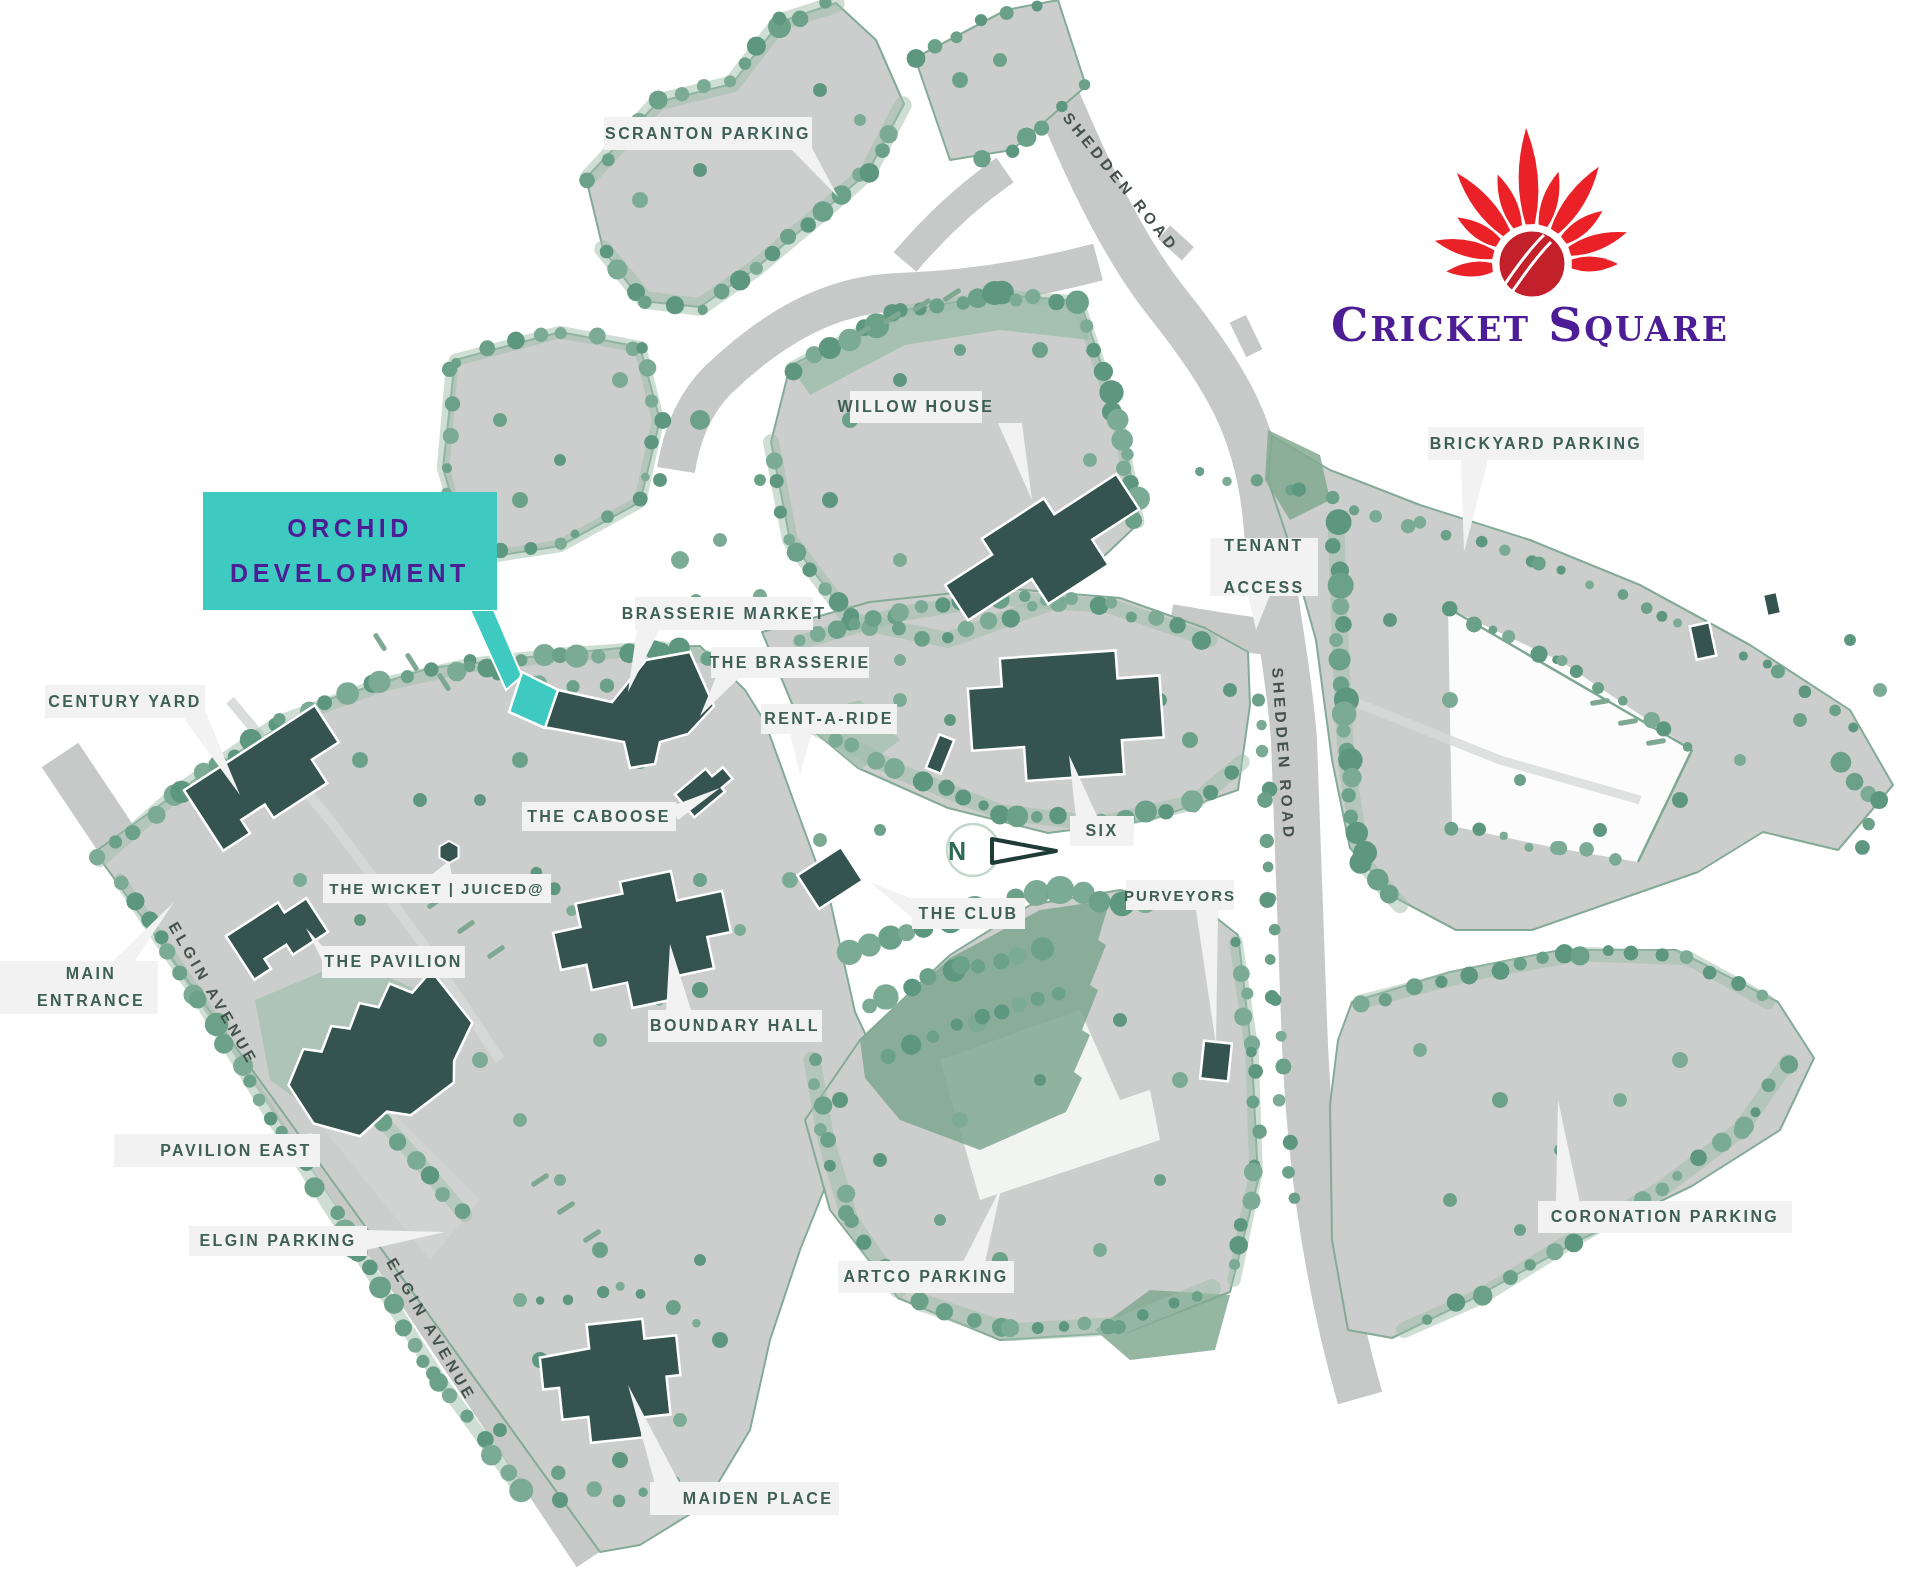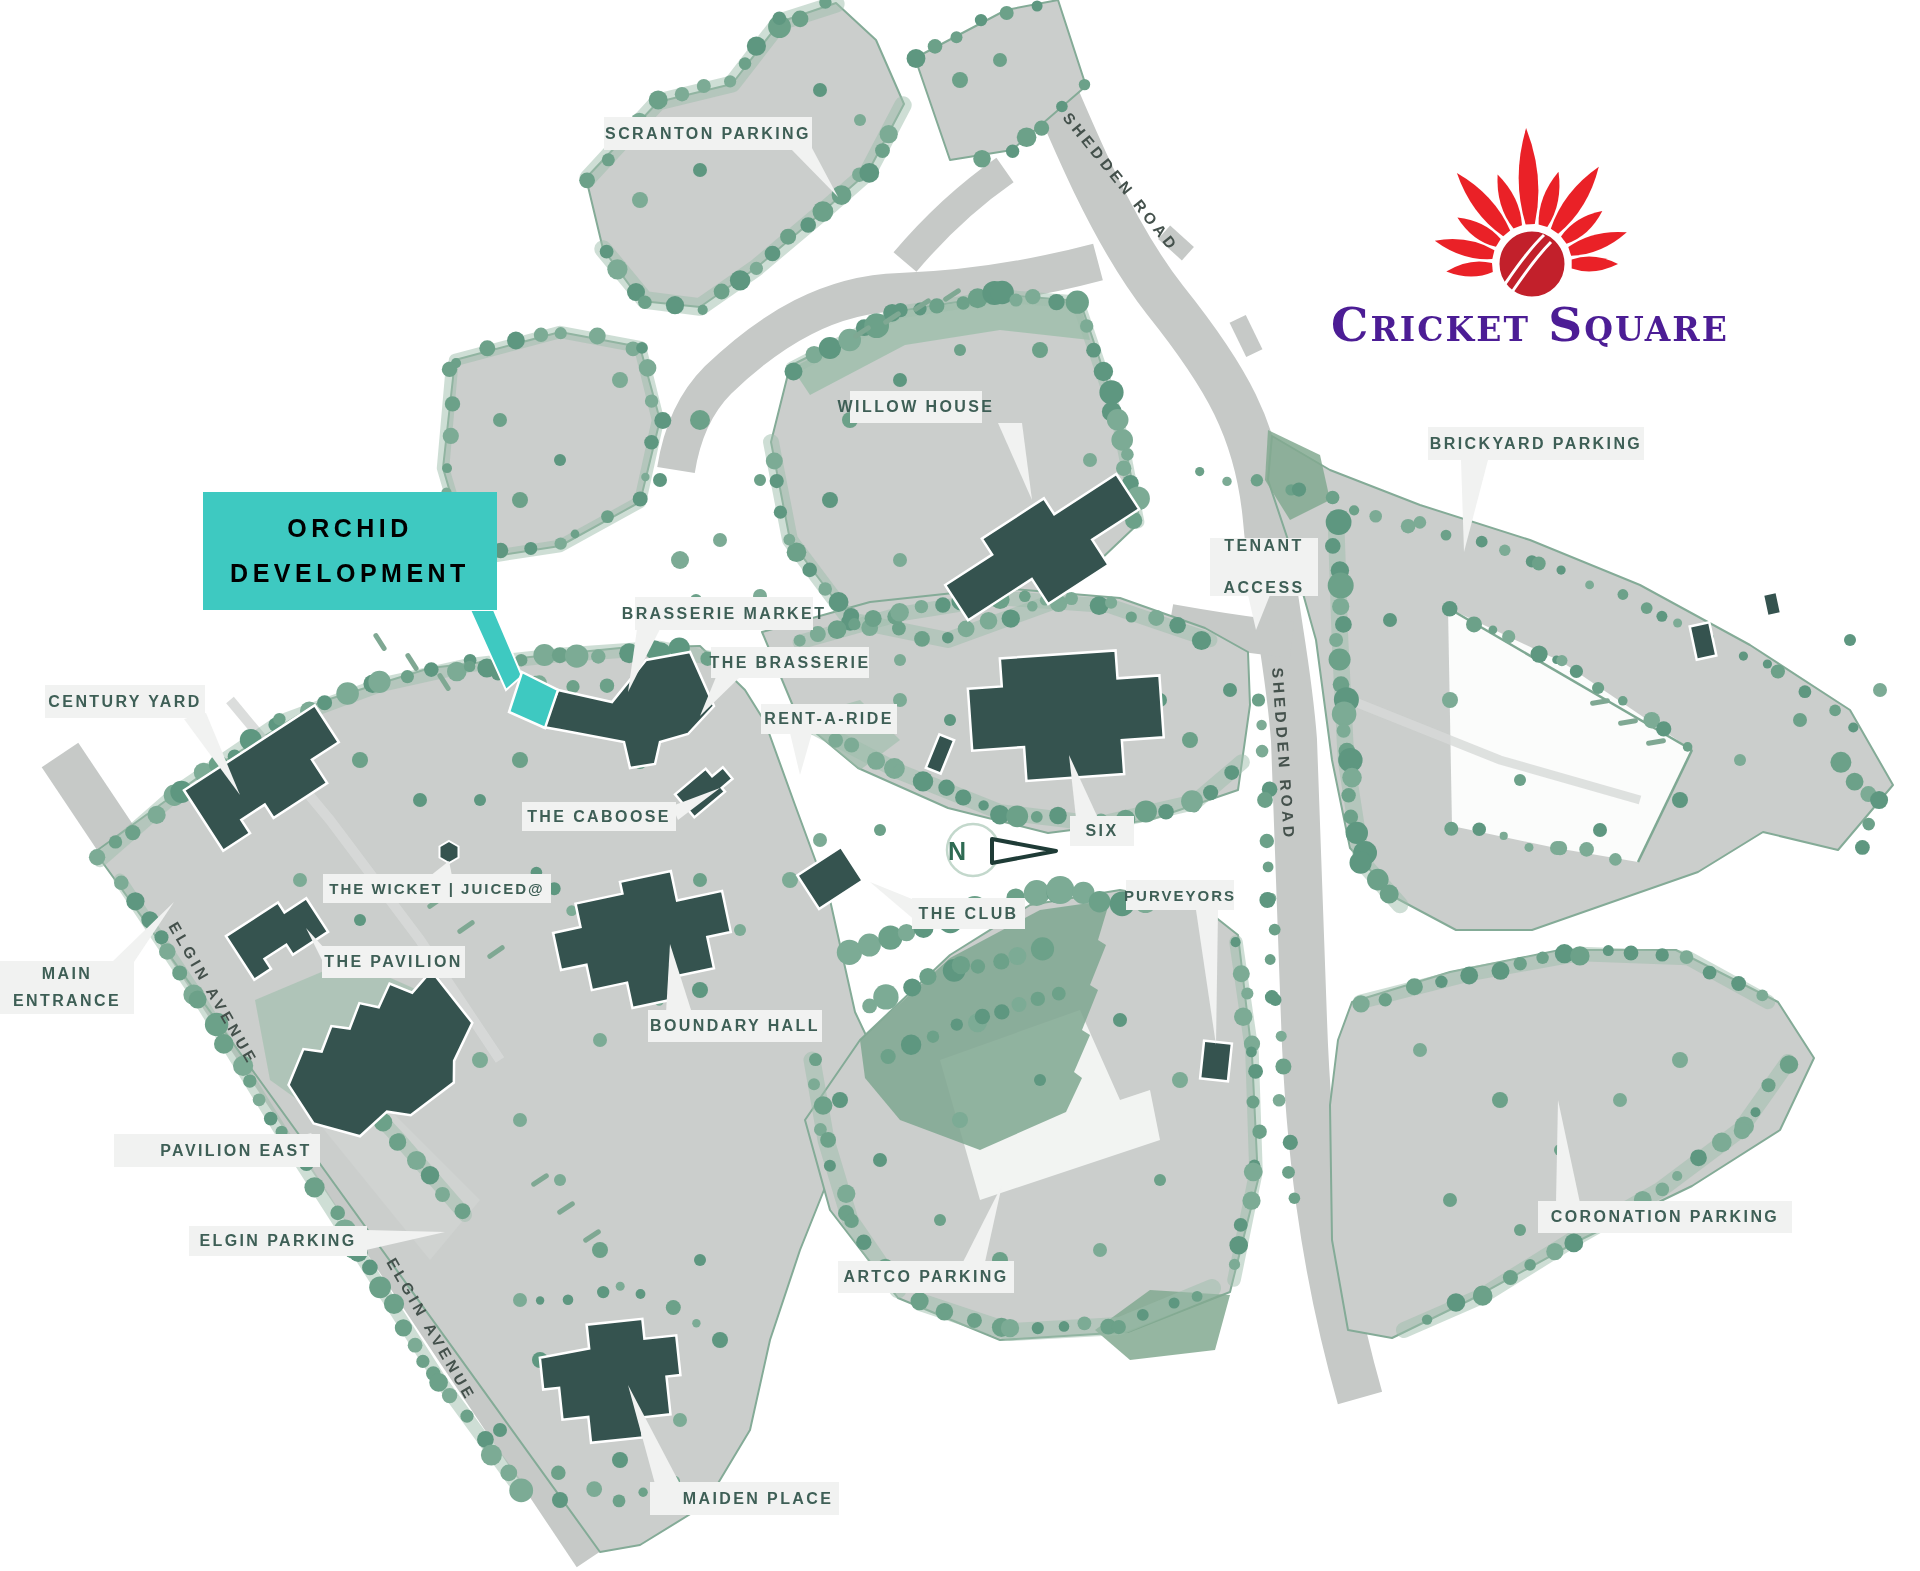--- a/index.html
+++ b/index.html
@@ -4,21 +4,21 @@
 <style>
   html,body{margin:0;padding:0;background:#fff;}
   .stage{position:relative;width:1920px;height:1571px;background:#ffffff;overflow:hidden;
          font-family:"Liberation Sans",sans-serif;}
   .stage svg.map{position:absolute;left:0;top:0;}
   .callout{position:absolute;background:#F1F2F1;color:#3E5F56;
            display:flex;align-items:center;justify-content:center;text-align:center;
            font-weight:700;font-size:16px;letter-spacing:2.4px;white-space:nowrap;z-index:5;}
   .callout.small{font-size:15px;letter-spacing:2px;}
   .callout.two{flex-direction:column;line-height:1.65;}
-  .highlight-box{position:absolute;background:#3EC9C1;color:#000000;
+  .highlight-box{position:absolute;background:#3EC9C1;color:#4c1d95;
            display:flex;flex-direction:column;align-items:center;justify-content:center;
            font-weight:700;font-size:25px;letter-spacing:4.5px;line-height:1.8;z-index:6;}
   .logo-text{position:absolute;color:#4c1d95;font-family:"DejaVu Serif","Liberation Serif",serif;
            font-variant:small-caps;font-weight:700;font-size:47px;letter-spacing:2px;
            text-align:center;z-index:6;}
   .roadtext{font-weight:700;font-size:15.5px;letter-spacing:4px;fill:#44514C;}
   .ntext{font-weight:700;font-size:25px;fill:#2F6B53;letter-spacing:1px;}
 </style>
 </head>
 <body>
@@ -796,21 +796,21 @@
     </div>
 
 <div class="callout" style="left:522px;top:802px;width:154px;height:29px;">
   <span>THE CABOOSE</span>
     </div>
 
 <div class="callout small" style="left:323px;top:874px;width:228px;height:29px;">
   <span>THE WICKET | JUICED@</span>
     </div>
 
-<div class="callout two" style="left:0px;top:961px;width:134px;height:53px;">
+<div class="callout two" style="left:0px;top:961px;width:134px;height:53px;padding-left:24px;">
   <span>MAIN</span>
   <span>ENTRANCE</span>
     </div>
 
 <div class="callout" style="left:322px;top:946px;width:143px;height:32px;">
   <span>THE PAVILION</span>
     </div>
 
 <div class="callout" style="left:648px;top:1010px;width:174px;height:32px;">
   <span>BOUNDARY HALL</span>

